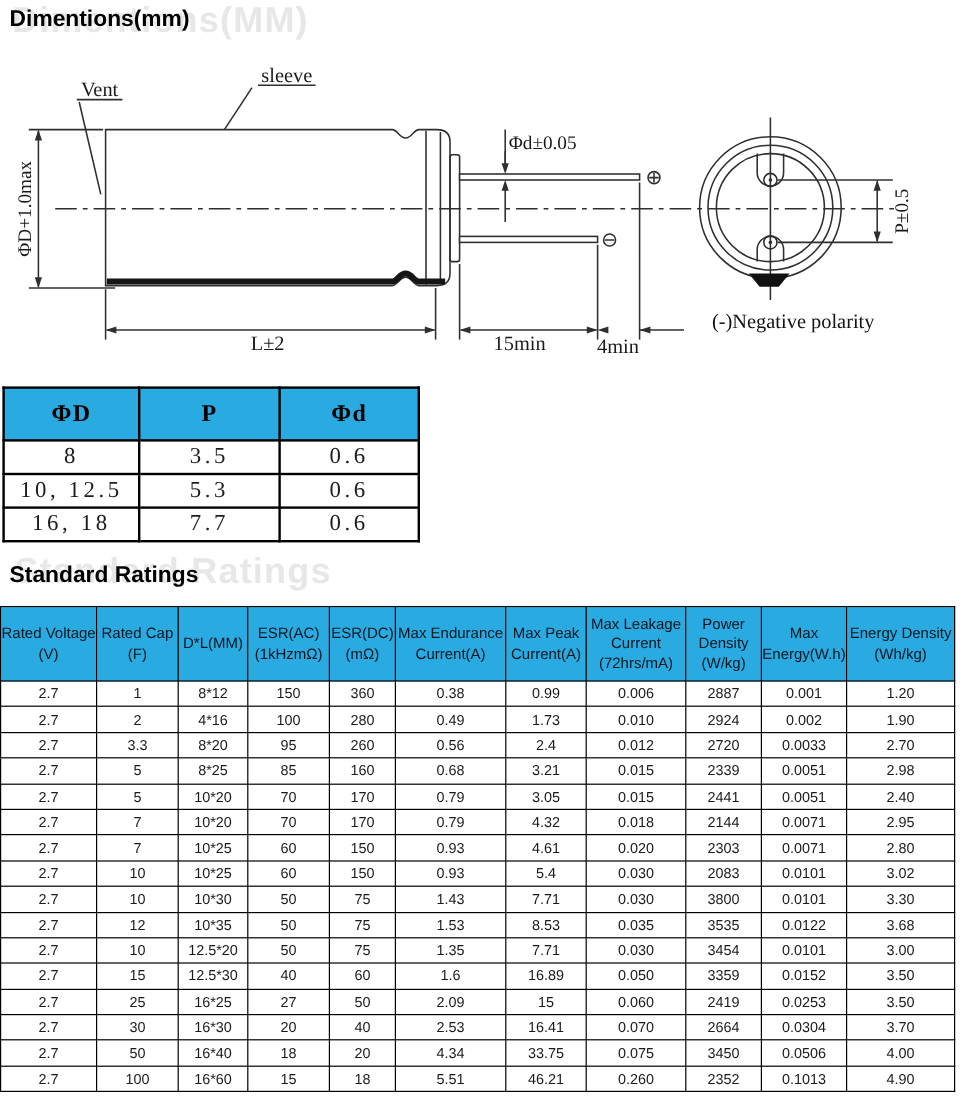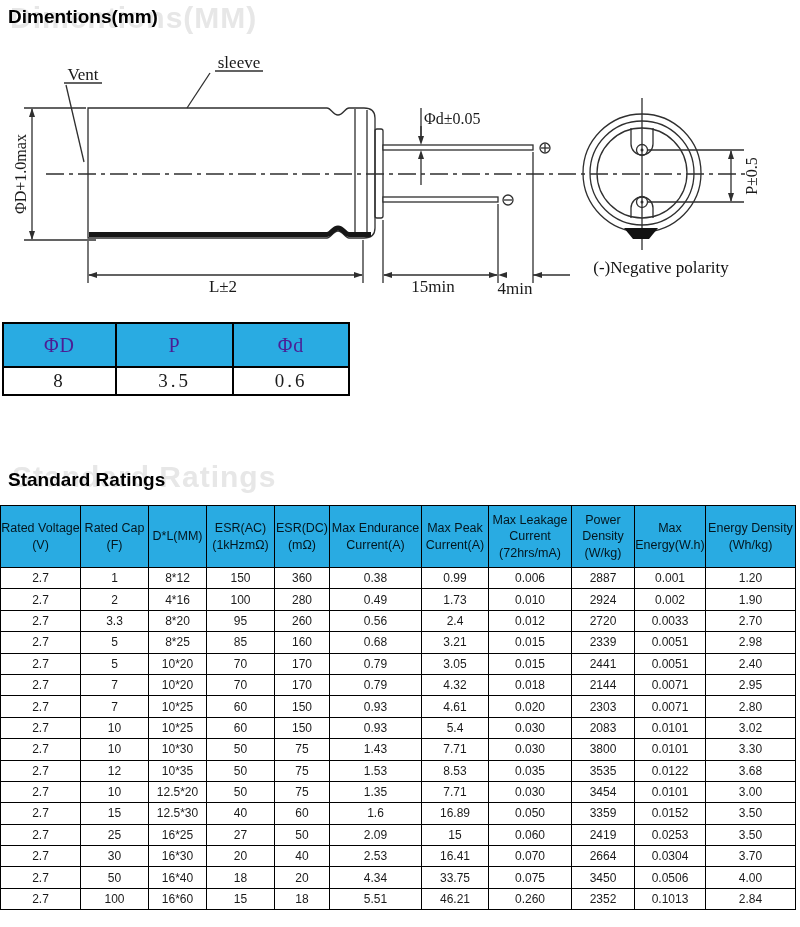--- a/index.html
+++ b/index.html
@@ -10,22 +10,22 @@
   .heading{position:absolute;font-weight:bold;font-size:19px;color:#000;z-index:2;}
   #dimensions-heading{left:8px;top:6px;}
   #ratings-heading{left:8px;top:469px;}
   #ghost-dim{left:10px;top:1px;}
   #ghost-rat{left:12px;top:460px;}
   #diagram{position:absolute;left:0;top:38px;z-index:1;}
   
   #dim-table{position:absolute;left:2px;top:322px;border-collapse:collapse;z-index:2;
              font-family:"Liberation Serif","DejaVu Serif",serif;table-layout:fixed;}
   #dim-table th,#dim-table td{border:2.5px solid #000;text-align:center;padding:0;}
-  #dim-table th{background:#29ABE2;height:42px;font-size:20px;font-weight:normal;
-                letter-spacing:1px;color:#4c1d95;}
+  #dim-table th{background:#29ABE2;height:42px;font-size:20px;font-weight:bold;
+                letter-spacing:1px;color:#000000;}
   #dim-table td{height:26px;font-size:19px;letter-spacing:3px;color:#1c1c1c;background:#fff;}
   
   #ratings-table{position:absolute;left:0;top:505px;border-collapse:collapse;z-index:2;
                  table-layout:fixed;width:795px;}
   #ratings-table th,#ratings-table td{border:1.5px solid #000;text-align:center;
                  vertical-align:middle;padding:0;}
   #ratings-table th{background:#29ABE2;height:61px;font-size:12.5px;font-weight:normal;
                  color:#03161f;white-space:pre-line;line-height:1.3;}
   #ratings-table td{height:20.4px;font-size:12px;color:#1a1a1a;background:#fff;}
 </style>
@@ -137,20 +137,30 @@
       <tr>
         <th>ΦD</th>
         <th>P</th>
         <th>Φd</th>
       </tr>
     </thead>
   <tbody>
       <tr>
         <td>8</td>
         <td>3.5</td>
+        <td>0.6</td>
+      </tr>
+      <tr>
+        <td>10, 12.5</td>
+        <td>5.3</td>
+        <td>0.6</td>
+      </tr>
+      <tr>
+        <td>16, 18</td>
+        <td>7.7</td>
         <td>0.6</td>
       </tr>
     </tbody>
 </table>
 
 <table id="ratings-table">
   <colgroup>
     <col style="width:80px">
       <col style="width:68px">
       <col style="width:58px">
@@ -390,16 +400,16 @@
         <td>2.7</td>
         <td>100</td>
         <td>16*60</td>
         <td>15</td>
         <td>18</td>
         <td>5.51</td>
         <td>46.21</td>
         <td>0.260</td>
         <td>2352</td>
         <td>0.1013</td>
-        <td>2.84</td>
+        <td>4.90</td>
       </tr>
     </tbody>
 </table>
 
 </body></html>

